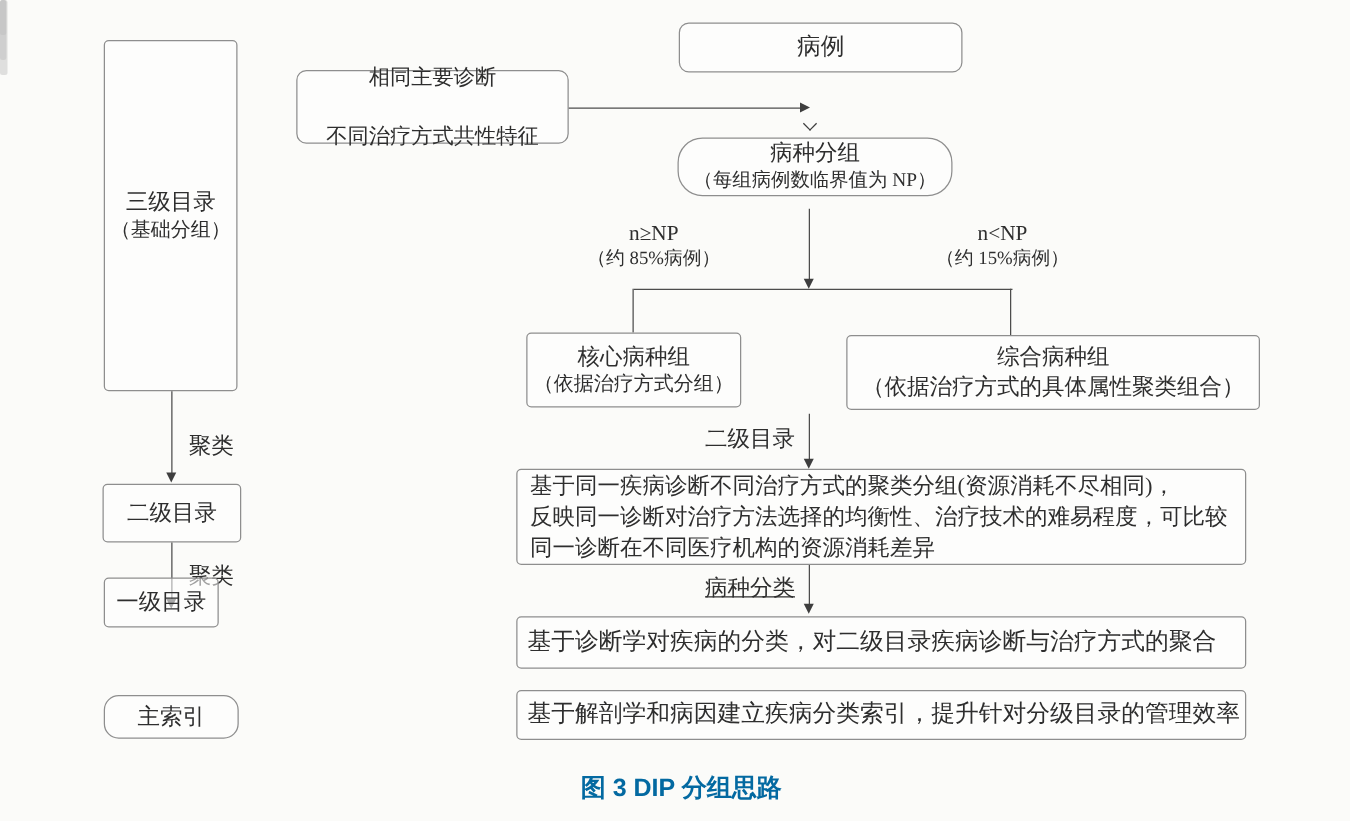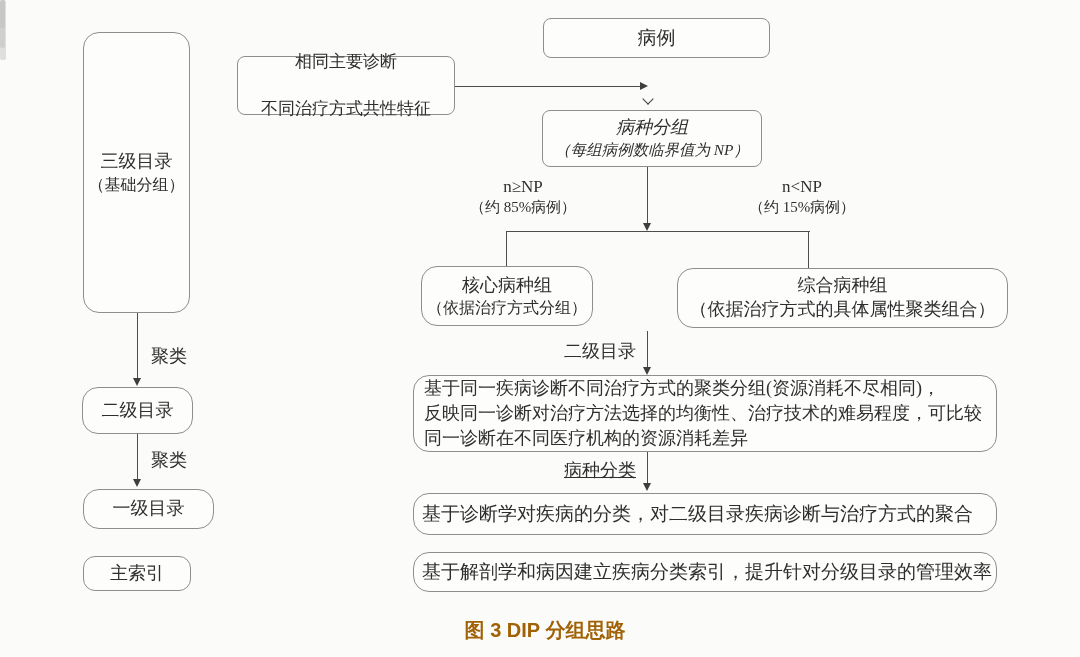--- a/index.html
+++ b/index.html
@@ -4,21 +4,21 @@
 <style>
   html,body{margin:0;padding:0;background:#ffffff;}
   .canvas{
     position:relative;width:1080px;height:657px;overflow:hidden;
     background:#fbfbf9;
     font-family:"Liberation Serif","DejaVu Serif",serif;
     color:#2e2e2e;
   }
   .box{
     position:absolute;box-sizing:border-box;
-    border:1.5px solid #8e8e8e;border-radius:16px;
+    border:1.5px solid #8e8e8e;border-radius:4px;
     background:rgba(255,255,255,0.55);
     display:flex;flex-direction:column;align-items:center;justify-content:center;
     text-align:center;line-height:1.32;
   }
   .box .l1{font-size:18px;}
   .box .l2{font-size:16px;}
   .lbl{position:absolute;font-size:18px;white-space:nowrap;}
   .vline{position:absolute;width:0;border-left:1.5px solid #4d4d4d;}
   .hline{position:absolute;height:0;border-top:1.5px solid #4d4d4d;}
   .arr-down{position:absolute;width:0;height:0;
@@ -32,21 +32,21 @@
     transform:rotate(45deg);}
   .branch{position:absolute;text-align:center;line-height:21px;}
   .branch .cond{font-size:17px;}
   .branch .share{font-size:15px;}
   .bigbox{align-items:flex-start;text-align:left;padding:0 10px;line-height:25px;}
   .bigbox div{font-size:18px;white-space:nowrap;}
   .wide{justify-content:center;align-items:flex-start;padding:0 8px;}
   .wide .l1{font-size:19px;white-space:nowrap;}
   .caption{
     position:absolute;text-align:center;font-weight:bold;font-size:20px;
-    font-family:"Liberation Sans","DejaVu Sans",sans-serif;color:#a16207;
+    font-family:"Liberation Sans","DejaVu Sans",sans-serif;color:#0369a1;
   }
   .smudge{position:absolute;background:#bdbdbd;opacity:0.45;border-radius:2px;}
 </style>
 </head>
 <body>
 
 <div class="canvas">
 
   <div class="smudge" style="left:0;top:10;width:5px;height:48px;"></div>
   <div class="smudge" style="left:0;top:597;width:6px;height:60px;"></div>
@@ -62,42 +62,42 @@
   <div class="lbl" style="left:151px;top:344px;">聚类</div>
 
   <div class="box" style="left:82px;top:387px;width:111px;height:47px;">
     <div class="l1">二级目录</div>
   </div>
 
   <div class="vline" style="left:137px;top:434px;height:46px;"></div>
   <div class="arr-down" style="left:133px;top:479px;"></div>
   <div class="lbl" style="left:151px;top:448px;">聚类</div>
 
-  <div class="box" style="left:83px;top:489px;width:131px;height:40px;">
+  <div class="box" style="left:83px;top:462px;width:92px;height:40px;">
     <div class="l1">一级目录</div>
   </div>
 
   <div class="box" style="left:83px;top:556px;width:108px;height:35px;border-radius:12px;">
     <div class="l1">主索引</div>
   </div>
 
   <div class="box" style="left:543px;top:18px;width:227px;height:40px;border-radius:8px;">
     <div class="l1" style="font-size:19px;">病例</div>
   </div>
 
   <div class="box" style="left:237px;top:56px;width:218px;height:59px;border-radius:8px;gap:24px;">
     <div class="l1" style="font-size:17px;">相同主要诊断</div>
     <div class="l1" style="font-size:17px;">不同治疗方式共性特征</div>
   </div>
 
   <div class="hline" style="left:455px;top:86px;width:186px;"></div>
   <div class="arr-right" style="left:640px;top:82px;"></div>
   <div class="chev-down" style="left:644px;top:95px;"></div>
 
-  <div class="box" style="left:542px;top:110px;width:220px;height:57px;border-radius:8px;font-style:italic;">
+  <div class="box" style="left:542px;top:110px;width:220px;height:47px;border-radius:20px;">
     <div class="l1">病种分组</div>
     <div class="l2" style="font-size:15.5px;white-space:nowrap;">（每组病例数临界值为 NP）</div>
   </div>
 
   <div class="branch" style="left:445px;top:176px;width:156px;">
     <div class="cond">n≥NP</div>
     <div class="share">（约 85%病例）</div>
   </div>
   <div class="branch" style="left:722px;top:176px;width:160px;">
     <div class="cond">n&lt;NP</div>

